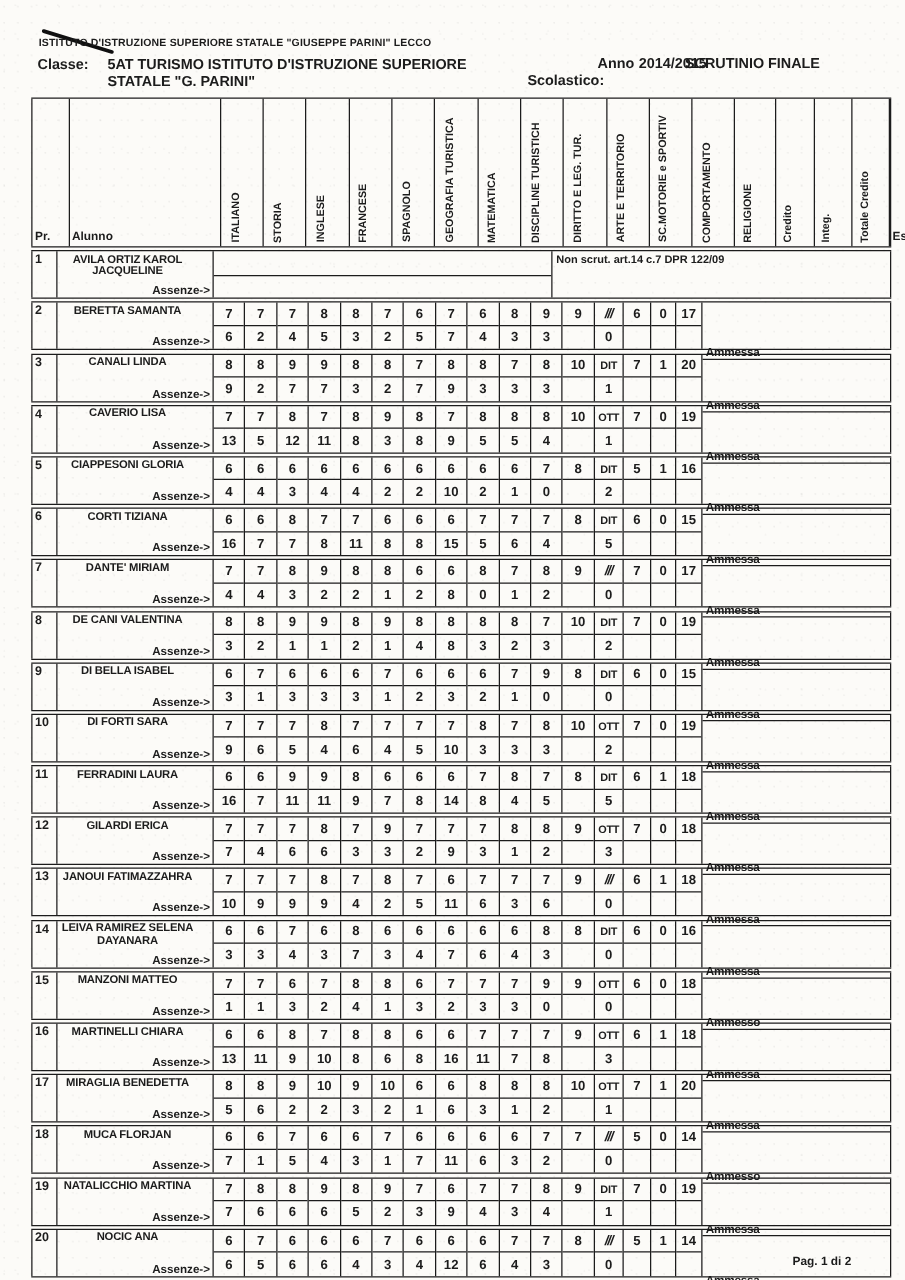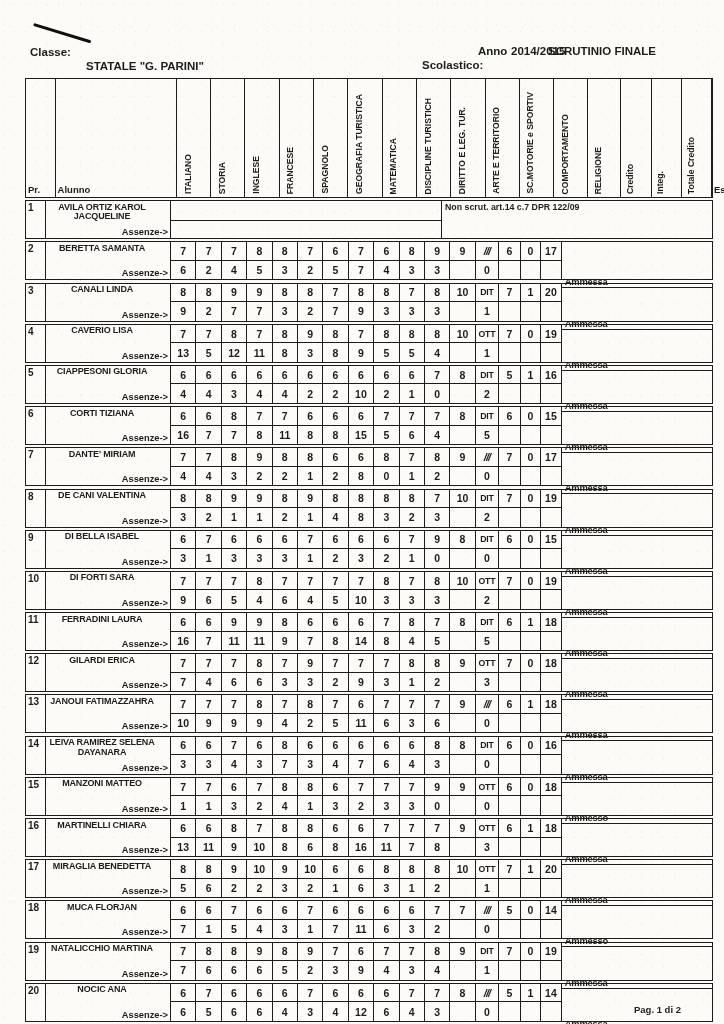--- a/index.html
+++ b/index.html
@@ -54,21 +54,23 @@
   .pr-c{font-weight:bold; font-size:10px; padding:1px 0 0 2px;}
   .openarea{flex:1; position:relative;}
   .openarea::after{content:''; position:absolute; left:0; right:0; top:50%; border-top:1.1px solid var(--ink);}
   .nonscrut{font-weight:bold; font-size:8.8px; line-height:9.8px; padding:2px 2px 0 3px;}
 </style>
 </head>
 <body>
 
 <div class="sheet">
   <div class="corner-mark"></div>
+  <div class="school-line">ISTITUTO D'ISTRUZIONE SUPERIORE STATALE "GIUSEPPE PARINI" LECCO</div>
   <div class="classe-label">Classe:</div>
+  <div class="classe-v1">5AT TURISMO ISTITUTO D'ISTRUZIONE SUPERIORE</div>
   <div class="classe-v2">STATALE "G. PARINI"</div>
   <div class="anno-l1">Anno</div>
   <div class="anno-val">2014/2015</div>
   <div class="scrutinio">SCRUTINIO FINALE</div>
   <div class="anno-l2">Scolastico:</div>
 
   <div class="gradebook">
     <div class="thead" id="thead">
         <div class="w-pr">
           <div class="hlab">Pr.</div>

